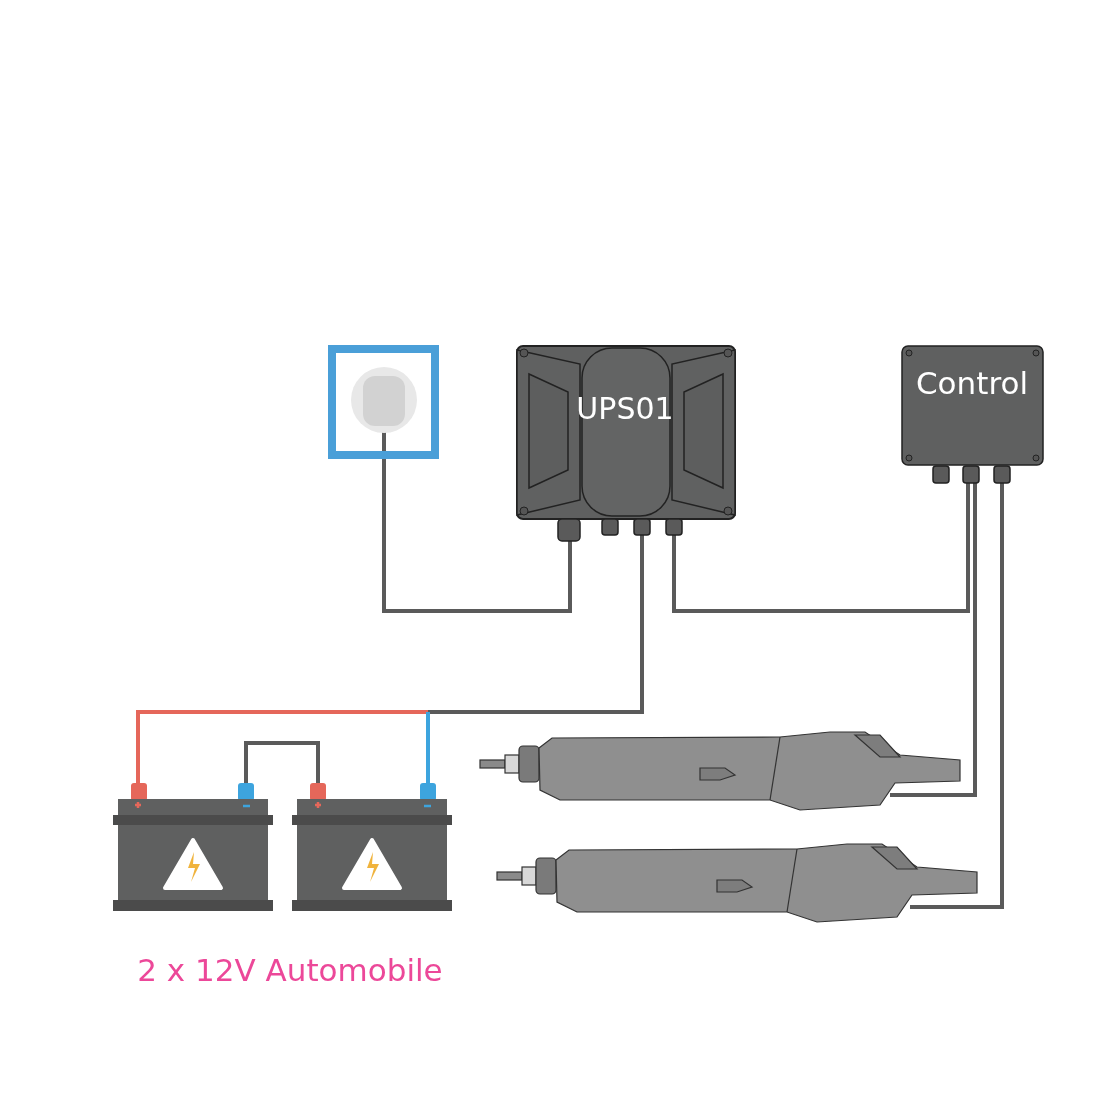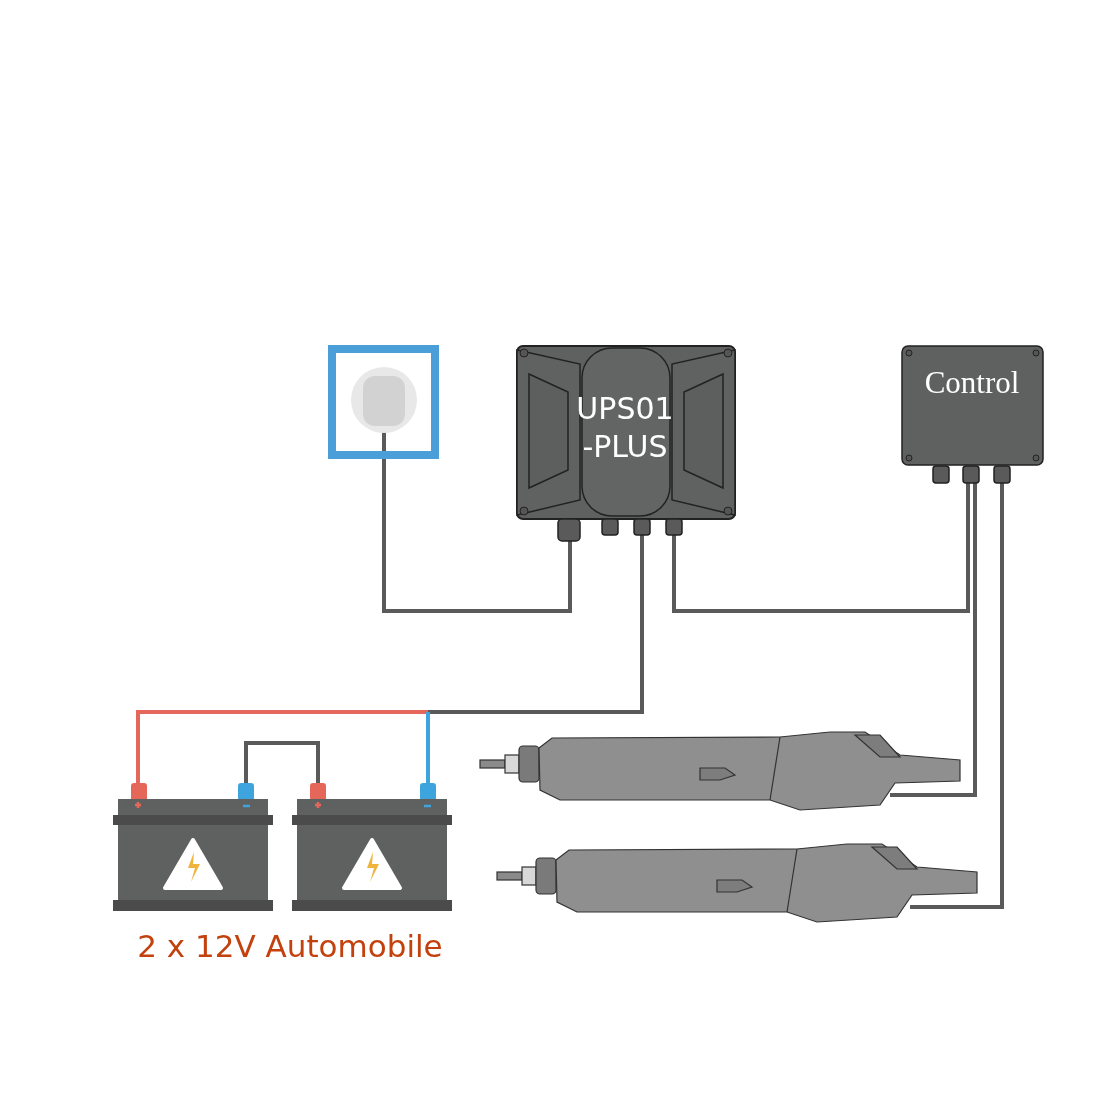--- a/index.html
+++ b/index.html
@@ -1,21 +1,21 @@
 <!DOCTYPE html>
 <html><head>
 <meta charset="utf-8">
 <style>
   html, body { margin:0; padding:0; background:#ffffff; }
   body { width:1101px; height:1101px; position:relative; overflow:hidden; font-family:"DejaVu Sans", sans-serif; }
   svg { position:absolute; left:0; top:0; }
   .lbl { position:absolute; color:#fff; text-align:center; }
   .ups-label { left:560px; top:390px; width:130px; font-size:30px; line-height:38px; }
-  .cb-label { left:902px; top:364px; width:140px; font-size:31px; line-height:38px;font-family:Liberation Serif, serif; }
-  .bat-caption { position:absolute; left:95px; top:925px; width:390px; text-align:center; color:#c2410c; font-size:31px; line-height:42px; }
+  .cb-label { left:902px; top:364px; width:140px; font-size:31px; line-height:38px; }
+  .bat-caption { position:absolute; left:95px; top:949px; width:390px; text-align:center; color:#ec4899; font-size:31px; line-height:42px; }
 </style>
 </head>
 <body>
 
 <svg width="1101" height="1101" viewBox="0 0 1101 1101">
 
   <g fill="none" stroke="#5a5a5a" stroke-width="4">
     <path d="M384 400 L384 611 L570 611 L570 540"></path>
     <path d="M674 530 L674 611 L968 611 L968 478"></path>
     <path d="M642 530 L642 712 L428 712"></path>
@@ -107,21 +107,20 @@
     <rect x="536" y="858" width="20" height="36" rx="4" fill="#7a7a7a"></rect>
     <path d="M556 860 L569 850 L797 849 L847 844 L882 844 L917 867 L977 872 L977 893 L912 895 L897 917 L817 922 L787 912 L577 912 L557 902 Z" fill="#8f8f8f"></path>
     <path d="M797 849 L787 912" fill="none"></path>
     <path d="M872 847 L897 847 L917 869 L897 869 Z" fill="#7d7d7d"></path>
     <path d="M717 880 L742 880 L752 887 L737 892 L717 892 Z" fill="#7d7d7d"></path>
   </g>
 </svg>
 
 <div class="lbl ups-label">
   <div>UPS01</div>
-  <div>-PLUS</div>
 </div>
 
 <div class="lbl cb-label">
   <div>Control</div>
 </div>
 
 <div class="bat-caption">
   <div>2 x 12V Automobile</div>
 </div>
 

